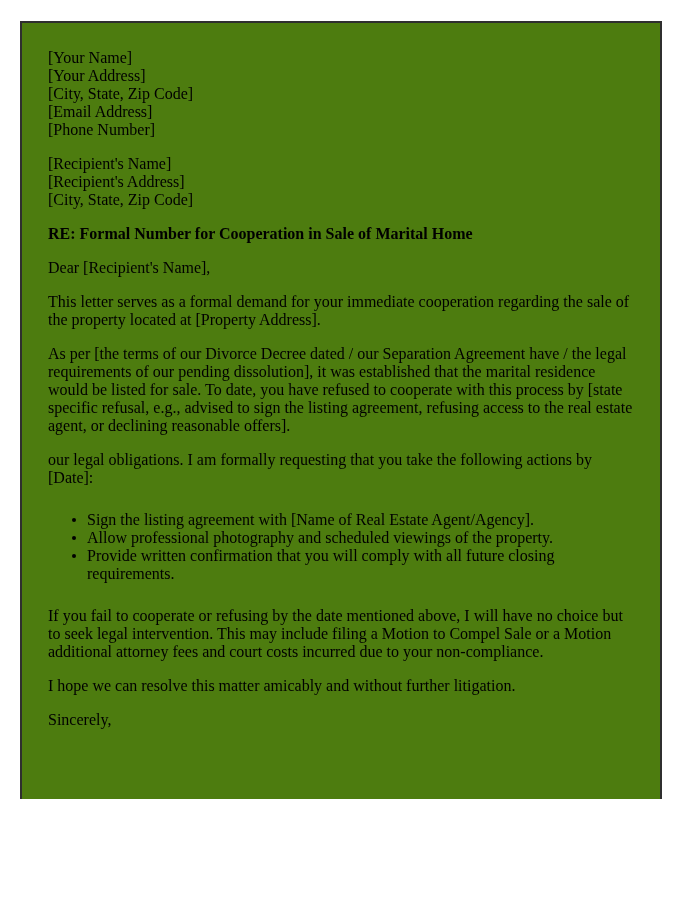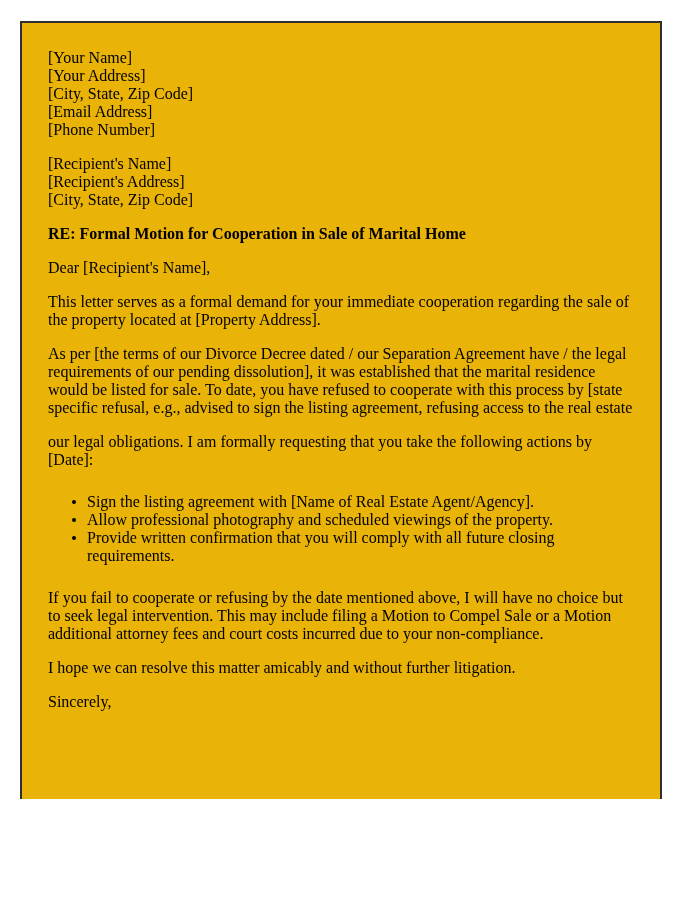--- a/index.html
+++ b/index.html
@@ -17,21 +17,21 @@
   .frame {
     position: absolute;
     left: 20px;
     top: 21px;
     width: 642px;
     height: 778px;
     box-sizing: border-box;
     border: 2px solid #2f2f2f;
     border-bottom: none;
     padding: 26px 24px 0 26px;
-    background: #eab308;
+    background: #4d7c0f;
   }
   .para { margin: 0 0 16px 0; }
   .line { white-space: nowrap; }
   .subject .line { font-weight: bold; }
   ul.bullets {
     margin: 24px 0;
     padding: 0;
     list-style: none;
   }
   ul.bullets li {
@@ -64,37 +64,38 @@
     </div>
 
 
     <div class="para">
       <div class="line">[Recipient's Name]</div>
       <div class="line">[Recipient's Address]</div>
       <div class="line">[City, State, Zip Code]</div>
     </div>
 
     <div class="para subject">
-      <div class="line">RE: Formal Motion for Cooperation in Sale of Marital Home</div>
+      <div class="line">RE: Formal Number for Cooperation in Sale of Marital Home</div>
     </div>
 
     <div class="para">
       <div class="line">Dear [Recipient's Name],</div>
     </div>
 
     <div class="para">
       <div class="line">This letter serves as a formal demand for your immediate cooperation regarding the sale of</div>
       <div class="line">the property located at [Property Address].</div>
     </div>
 
     <div class="para">
       <div class="line">As per [the terms of our Divorce Decree dated / our Separation Agreement have / the legal</div>
       <div class="line">requirements of our pending dissolution], it was established that the marital residence</div>
       <div class="line">would be listed for sale. To date, you have refused to cooperate with this process by [state</div>
       <div class="line">specific refusal, e.g., advised to sign the listing agreement, refusing access to the real estate</div>
+      <div class="line">agent, or declining reasonable offers].</div>
     </div>
 
     <div class="para">
       <div class="line">our legal obligations. I am formally requesting that you take the following actions by</div>
       <div class="line">[Date]:</div>
     </div>
 
     <ul class="bullets">
       <li>
         <div class="line">Sign the listing agreement with [Name of Real Estate Agent/Agency].</div>

